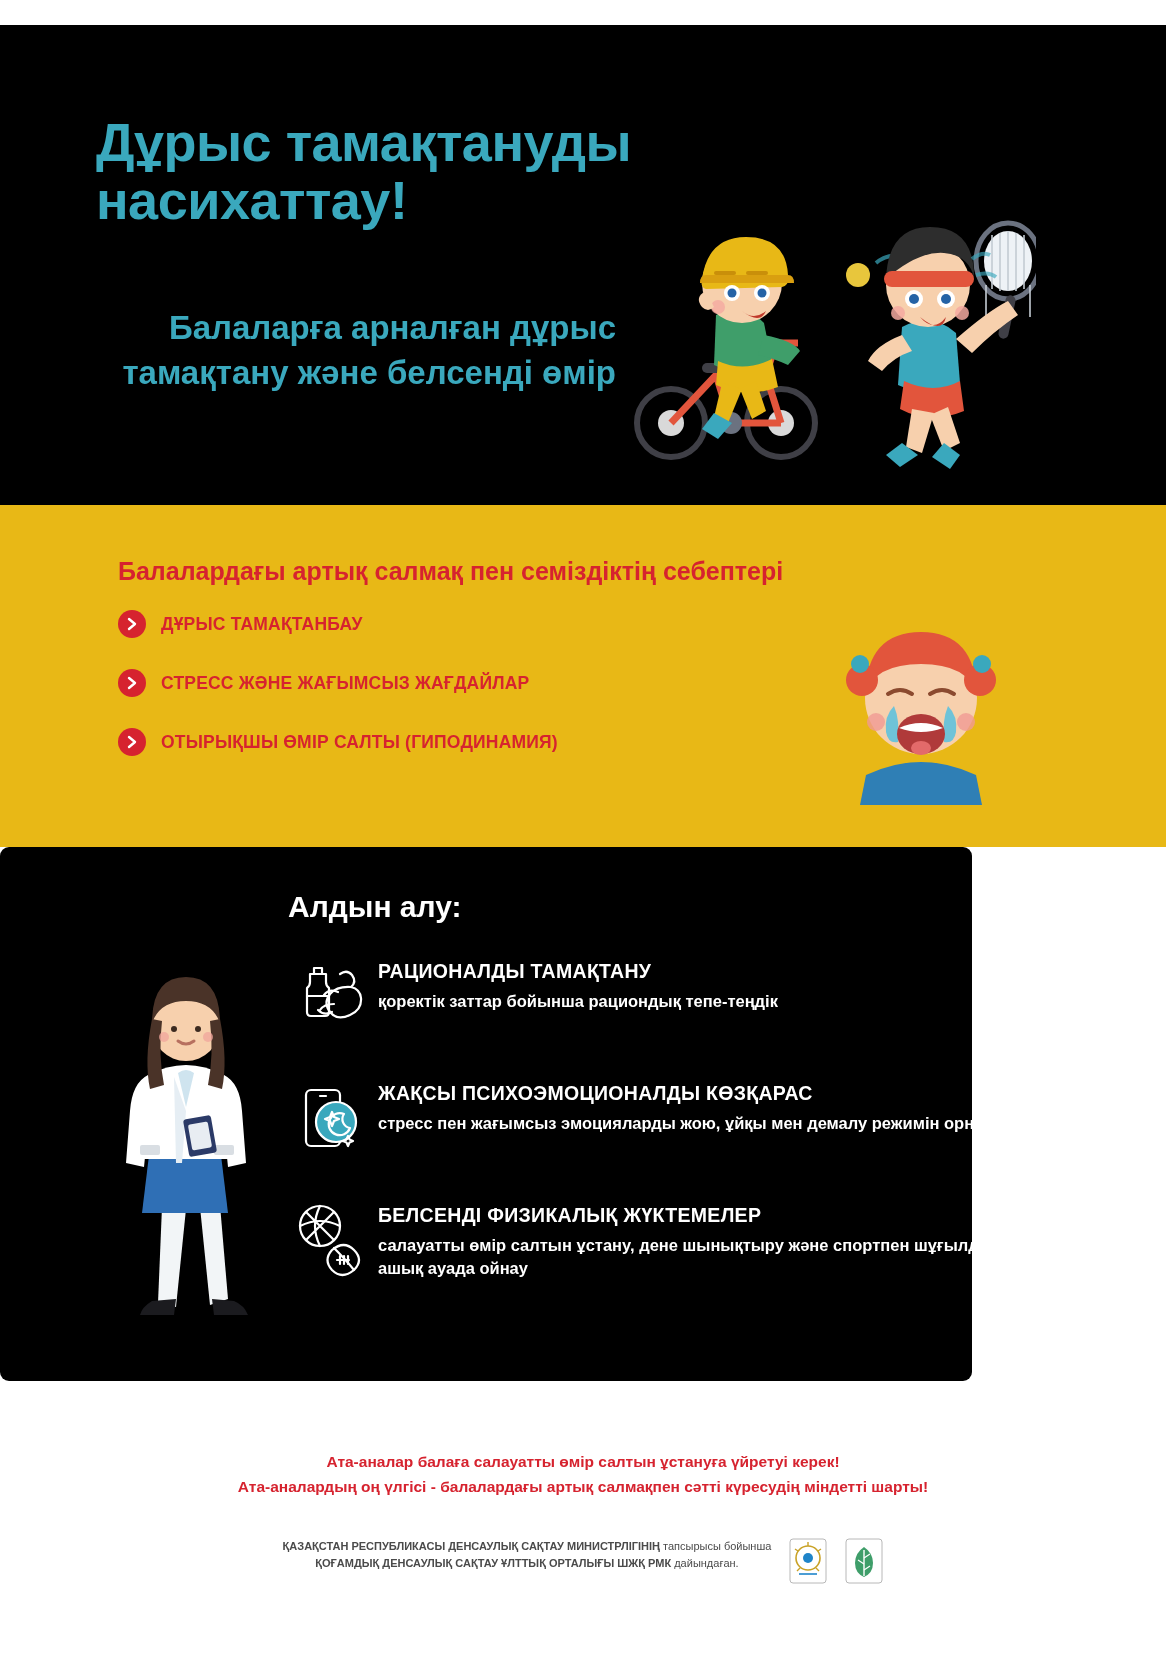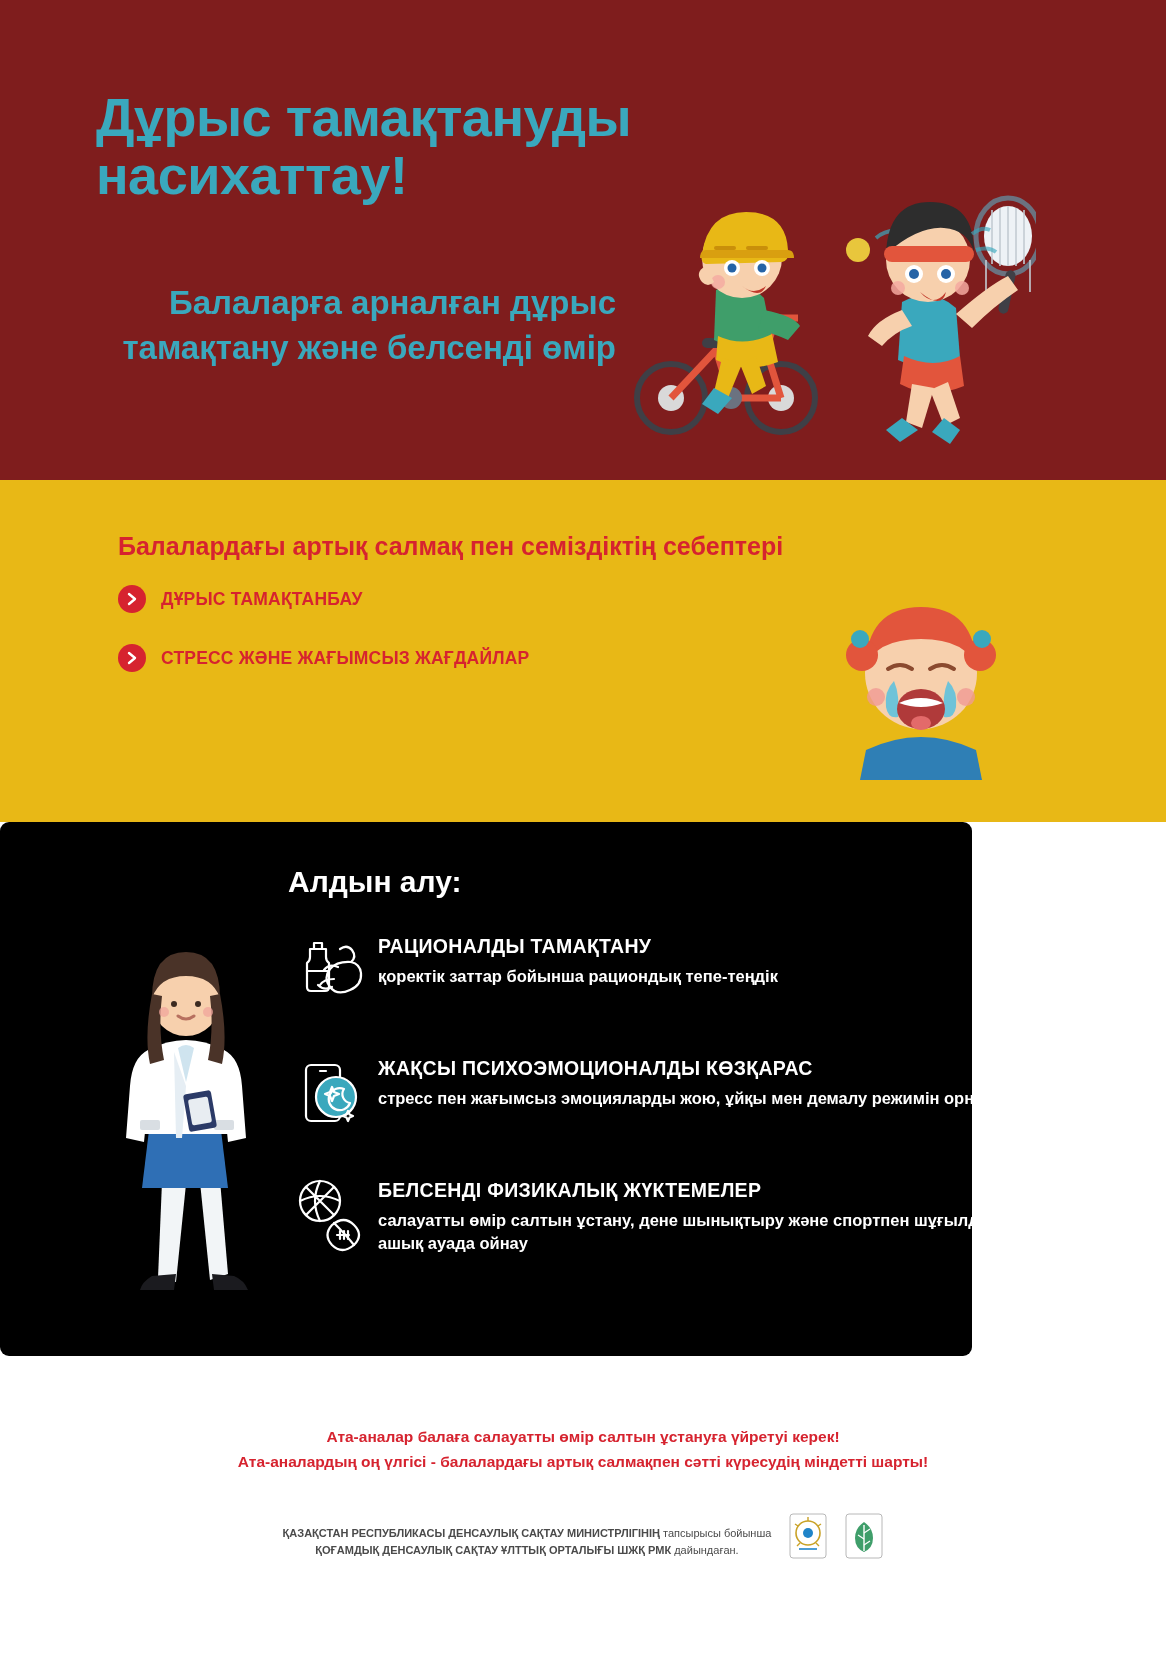--- a/index.html
+++ b/index.html
@@ -6,21 +6,21 @@
   body{
     width:1166px;height:1654px;
     background:#ffffff;
     font-family:"Liberation Sans", sans-serif;
     overflow:hidden;
     position:relative;
   }
   .poster{position:relative;width:1166px;height:1654px;background:#fff;}
 
   
-  .header{position:relative;height:480px;background:#7f1d1d;}
+  .header{position:relative;height:480px;background:#000000;margin-top:25px;}
   .title{
     position:absolute;left:96px;top:88px;width:620px;
     color:#3aa8bd;font-size:54px;line-height:58px;font-weight:bold;
     letter-spacing:-0.5px;
   }
   .subtitle{
     position:absolute;left:96px;top:280px;width:520px;
     color:#3aa8bd;font-size:33px;line-height:45px;font-weight:bold;text-align:right;
   }
   .header-art{position:absolute;right:130px;top:150px;width:470px;height:300px;}
@@ -68,21 +68,21 @@
 
   
   .footer{position:absolute;left:0;top:1356px;width:1166px;height:298px;background:#ffffff;}
   .footer-note{
     position:absolute;left:0;top:68px;width:1166px;text-align:center;
     color:#d6232f;font-size:15.5px;font-weight:bold;line-height:25px;
   }
   .footer-credit{
     position:absolute;left:0;top:1513px;width:1166px;text-align:center;
   }
-  .credit-wrap{display:flex;align-items:flex-end;justify-content:center;gap:18px;}
+  .credit-wrap{display:flex;align-items:flex-start;justify-content:center;gap:18px;}
   .credit-text{color:#4a4a4a;font-size:11px;line-height:17px;text-align:center;font-weight:bold;}
   .credit-text .thin{font-weight:normal;}
   .emblem{width:38px;height:46px;}
 </style>
 </head>
 <body>
 
 <div class="poster">
 
   <div class="header">
@@ -171,20 +171,28 @@
         </span>
         <span class="cause-label">ДҰРЫС ТАМАҚТАНБАУ</span>
       </div>
       <div class="cause">
         <span class="cause-bullet">
           <svg width="12" height="14" viewBox="0 0 12 14">
               <path d="M3 2 L9 7 L3 12" fill="none" stroke="#ffffff" stroke-width="2.4" stroke-linecap="round" stroke-linejoin="round"></path>
             </svg>
         </span>
         <span class="cause-label">СТРЕСС ЖӘНЕ ЖАҒЫМСЫЗ ЖАҒДАЙЛАР</span>
+      </div>
+      <div class="cause">
+        <span class="cause-bullet">
+          <svg width="12" height="14" viewBox="0 0 12 14">
+              <path d="M3 2 L9 7 L3 12" fill="none" stroke="#ffffff" stroke-width="2.4" stroke-linecap="round" stroke-linejoin="round"></path>
+            </svg>
+        </span>
+        <span class="cause-label">ОТЫРЫҚШЫ ӨМІР САЛТЫ (ГИПОДИНАМИЯ)</span>
       </div>
     </div>
 
     <div class="crying-girl">
       <svg viewBox="0 0 170 195" width="170" height="195" xmlns="http://www.w3.org/2000/svg">
         <path d="M30 165 q55 -26 110 0 l6 30 h-122z" fill="#2f7fb5"></path>
         <circle cx="85" cy="88" r="56" fill="#f7d0ad"></circle>
         <path d="M29 84 q2 -62 56 -62 q54 0 56 62 q-10 -30 -56 -30 q-46 0 -56 30z" fill="#e2553c"></path>
         <circle cx="26" cy="70" r="16" fill="#e2553c"></circle>
         <circle cx="144" cy="70" r="16" fill="#e2553c"></circle>

